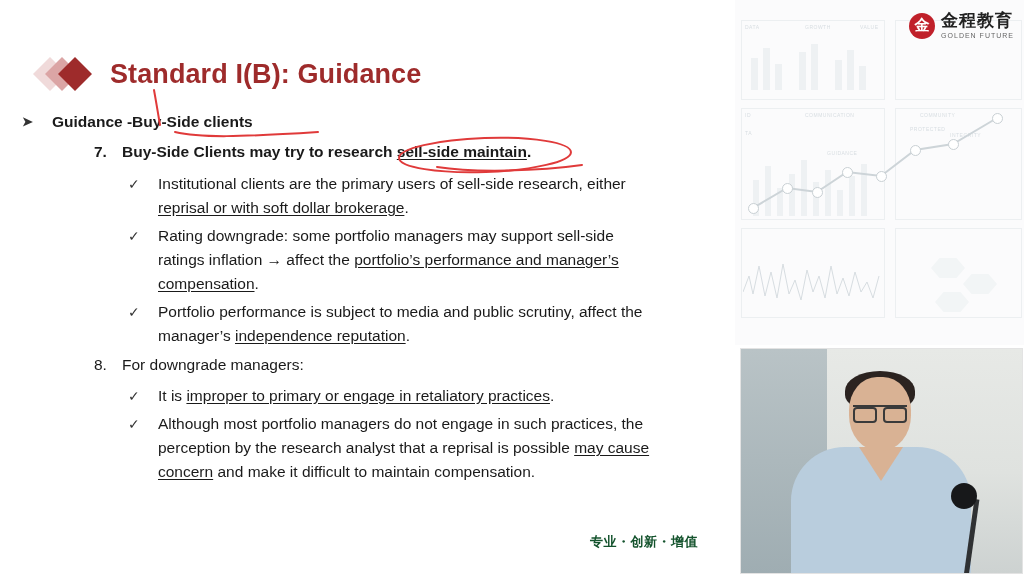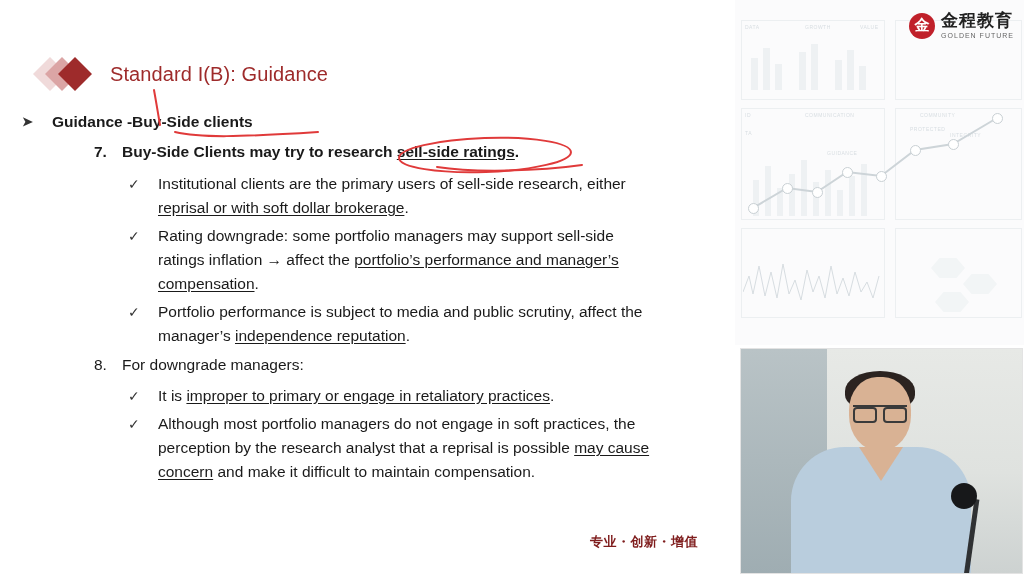--- a/index.html
+++ b/index.html
@@ -46,22 +46,22 @@
     position: absolute;
     width: 24px;
     height: 24px;
     transform: rotate(45deg);
     top: 5px;
   }
   .d1 { left: 0px;  background: #f0dada; }
   .d2 { left: 12px; background: #dba5a5; }
   .d3 { left: 25px; background: #a52a2a; background: #9e2b2b; }
   .slide-title {
-    font-size: 20px;
-    font-weight: normal;
+    font-size: 27px;
+    font-weight: bold;
     color: #9e2b2b;
     letter-spacing: 0.1px;
     white-space: nowrap;
   }
 
   
   .lvl1 {
     position: absolute;
     left: 52px;
     font-size: 15.5px;
@@ -109,21 +109,21 @@
   .annot {
     position: absolute;
     pointer-events: none;
   }
 
   .footer-slogan {
     position: absolute;
     left: 590px;
     top: 533px;
     font-size: 13px;
-    color: #7f1d1d;
+    color: #14532d;
     font-weight: bold;
     letter-spacing: 0.5px;
   }
 
   
   .right-col {
     position: absolute;
     left: 735px;
     top: 0;
     width: 289px;
@@ -308,21 +308,21 @@
       <div class="slide-title">Standard I(B): Guidance</div>
     </div>
 
     <div class="lvl1" style="top:113px;">
       <span class="arrow">➤</span>
       <span>Guidance -Buy-Side clients</span>
     </div>
 
     <div class="lvl2" style="left:122px; top:143px;">
       <span class="num">7.</span>
-      <span>Buy-Side Clients may try to research </span><span class="u">sell-side ratings</span><span>.</span>
+      <span>Buy-Side Clients may try to research </span><span class="u">sell-side maintain</span><span>.</span>
     </div>
 
     <div class="lvl3" style="left:158px; top:172px; width:500px;">
       <span class="check">✓</span>
       <span>Institutional clients are the primary users of sell-side research, either </span><span class="u">reprisal or with soft dollar brokerage</span><span>.</span>
     </div>
 
     <div class="lvl3" style="left:158px; top:224px; width:505px;">
       <span class="check">✓</span>
       <span>Rating downgrade: some portfolio managers may support sell-side ratings inflation → affect the </span><span class="u">portfolio’s performance and manager’s compensation</span><span>.</span>
@@ -338,21 +338,21 @@
       <span>For downgrade managers:</span>
     </div>
 
     <div class="lvl3" style="left:158px; top:384px; width:520px;">
       <span class="check">✓</span>
       <span>It is </span><span class="u">improper to primary or engage in retaliatory practices</span><span>.</span>
     </div>
 
     <div class="lvl3" style="left:158px; top:412px; width:520px;">
       <span class="check">✓</span>
-      <span>Although most portfolio managers do not engage in soft practices, the perception by the research analyst that a reprisal is possible </span><span class="u">may cause concern</span><span> and make it difficult to maintain compensation.</span>
+      <span>Although most portfolio managers do not engage in such practices, the perception by the research analyst that a reprisal is possible </span><span class="u">may cause concern</span><span> and make it difficult to maintain compensation.</span>
     </div>
 
     <svg class="annot" style="left:130px; top:85px; width:540px; height:90px;" viewBox="0 0 540 90">
       <path d="M24,5 C26,16 28,28 30,40" stroke="#e03a3a" stroke-width="2" fill="none" stroke-linecap="round"></path>
       <path d="M45,47 C70,53 110,52 188,47" stroke="#e03a3a" stroke-width="2" fill="none" stroke-linecap="round"></path>
       <ellipse cx="355" cy="70" rx="86" ry="17" stroke="#e03a3a" stroke-width="2" fill="none" transform="rotate(-2 355 70)"></ellipse>
       <path d="M307,82 C345,88 410,86 452,80" stroke="#e03a3a" stroke-width="2" fill="none" stroke-linecap="round"></path>
     </svg>
 
     <div class="footer-slogan">专业・创新・增值</div>

